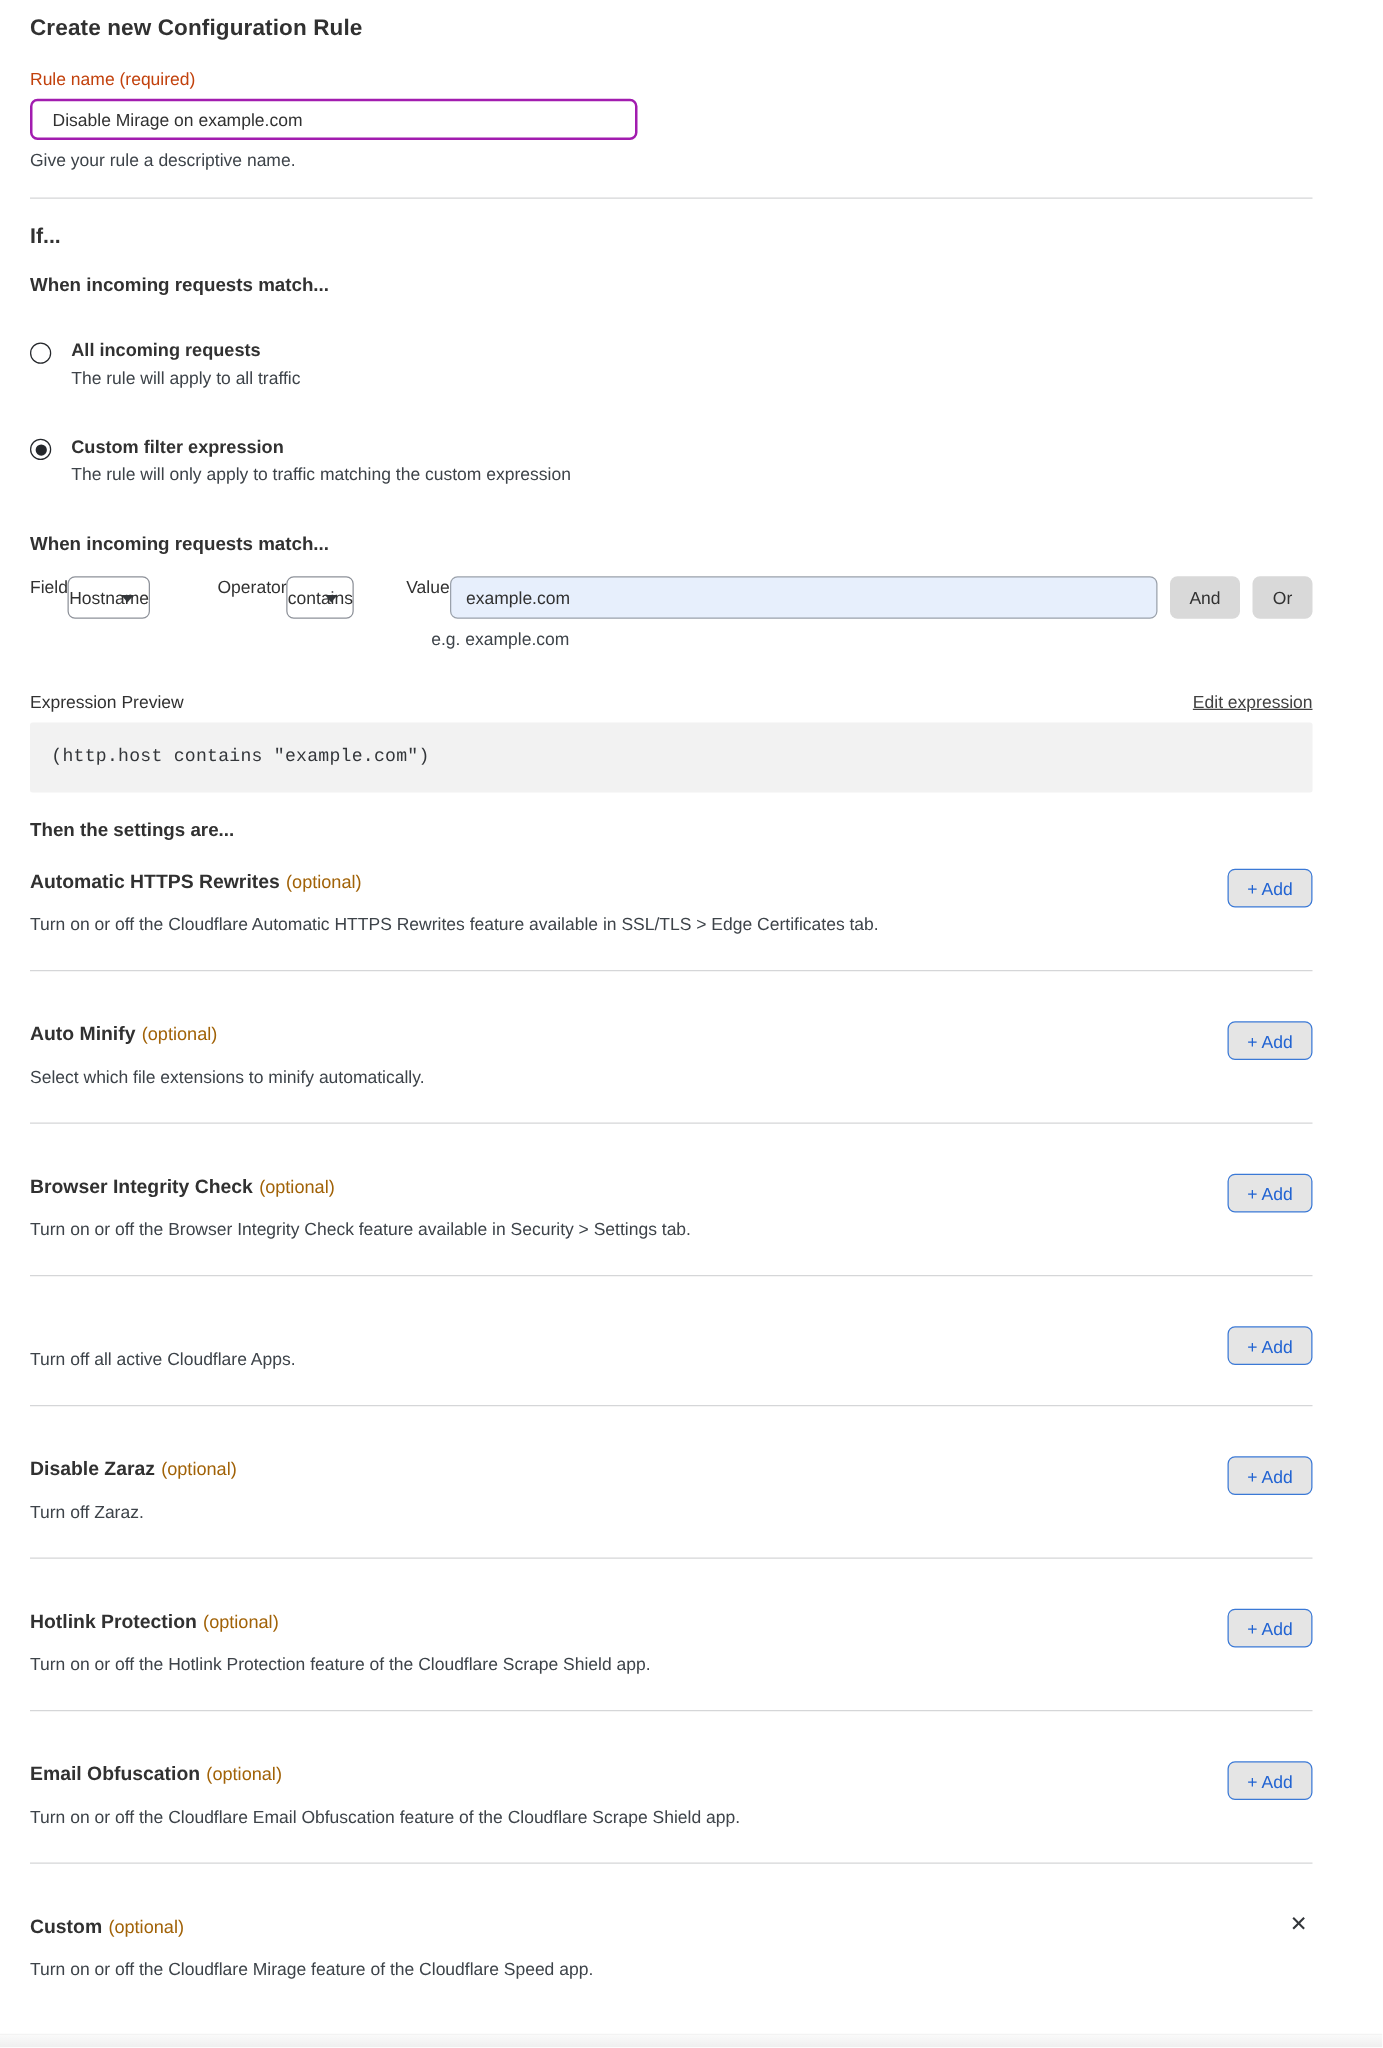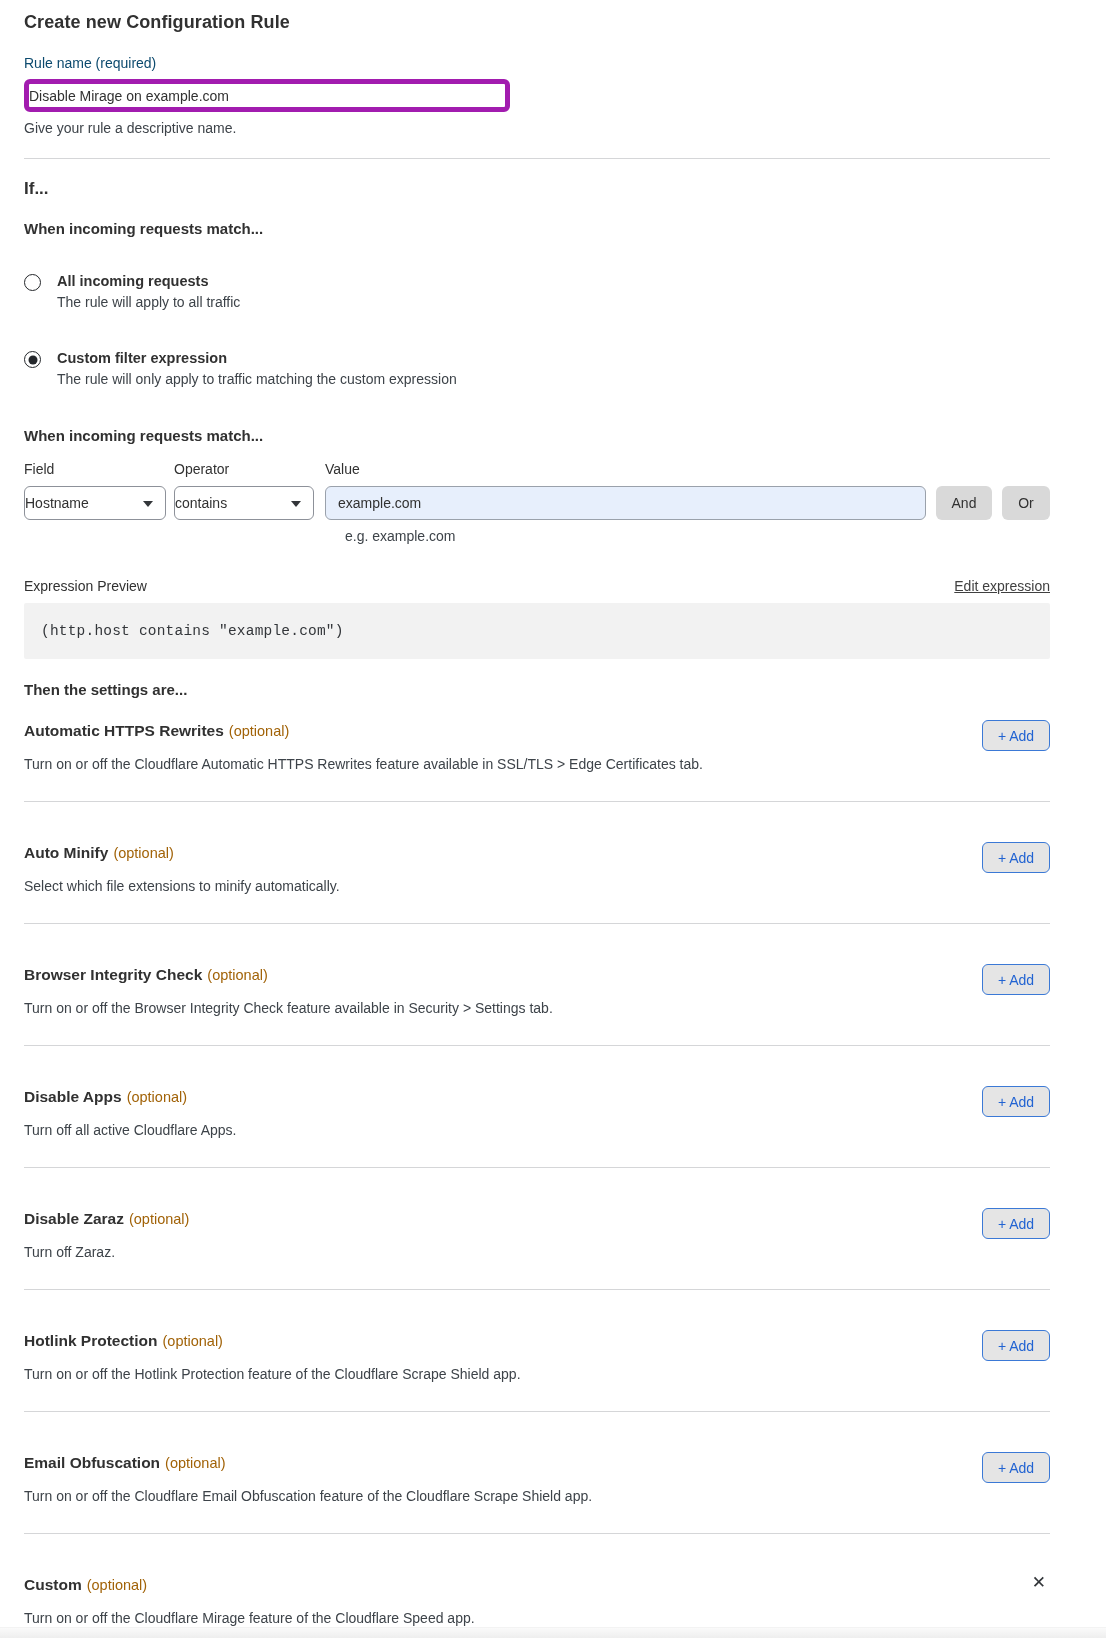--- a/index.html
+++ b/index.html
@@ -6,24 +6,24 @@
   html, body { background: #ffffff; }
   body {
     width: 1106px; height: 1638px; position: relative; overflow: hidden;
     font-family: "Liberation Sans", "DejaVu Sans", sans-serif;
     color: #313131;
   }
   .content { padding: 12px 56px 0 24px; }
 
   h1 { font-size: 18px; font-weight: 700; color: #313131; letter-spacing: .1px; }
 
-  .field-label { font-size: 14px; color: #0c4a6e; margin-top: 22px; }
+  .field-label { font-size: 14px; color: #c2410c; margin-top: 22px; }
   .rule-name-input {
     display: block; margin-top: 8px; width: 486px; height: 33px;
-    border: 5px solid #a21caf; border-radius: 6px; padding: 0 0;
+    border: 2px solid #a21caf; border-radius: 6px; padding: 0 16px;
     font-size: 14px; color: #313131; background: #fff;
     font-family: "Liberation Sans", sans-serif; outline: none;
   }
   .helper { font-size: 14px; color: #3d4349; margin-top: 8px; }
 
   .divider { border: none; border-top: 1px solid #d5d6d8; margin-top: 22px; }
 
   .if-heading { font-size: 17px; font-weight: 700; margin-top: 20px; }
   .match-heading { font-size: 15px; font-weight: 700; margin-top: 21px; color: #313131; }
 
@@ -37,21 +37,21 @@
     content: ""; position: absolute; left: 50%; top: 50%;
     width: 9px; height: 9px; border-radius: 50%; background: #24272b;
     transform: translate(-50%, -50%);
   }
   .radio-text { margin-left: 16px; }
   .radio-label { font-size: 14.5px; font-weight: 700; color: #313131; }
   .radio-desc { font-size: 14px; color: #3d4349; margin-top: 5px; }
 
   .builder-heading { margin-top: 40px; }
   .builder { display: flex; align-items: flex-end; margin-top: 17px; }
-  .col { display: flex; flex-direction: column; }
+  .col { display: flex; flex-direction: row; }
   .col-field  { width: 142px; margin-right: 8px; }
   .col-op     { width: 140px; margin-right: 11px; }
   .col-value  { flex: 1; margin-right: 10px; }
   .col-label { font-size: 14px; color: #313131; margin-bottom: 9px; }
 
   .select-box {
     height: 34px; border: 1px solid #8d9199; border-radius: 6px; background: #fff;
     display: flex; align-items: center; padding: 0 0; cursor: pointer;
     font-size: 14px; color: #313131; position: relative;
   }
@@ -194,23 +194,20 @@
 
   <div class="setting">
     <div class="setting-title">
       <span>Browser Integrity Check</span><span class="optional">(optional)</span>
     </div>
     <div class="setting-desc">Turn on or off the Browser Integrity Check feature available in Security &gt; Settings tab.</div>
     <button class="add-btn">+ Add</button>
   </div>
 
   <div class="setting">
-    <div class="setting-title">
-      <span>Disable Apps</span><span class="optional">(optional)</span>
-    </div>
     <div class="setting-desc">Turn off all active Cloudflare Apps.</div>
     <button class="add-btn">+ Add</button>
   </div>
 
   <div class="setting">
     <div class="setting-title">
       <span>Disable Zaraz</span><span class="optional">(optional)</span>
     </div>
     <div class="setting-desc">Turn off Zaraz.</div>
     <button class="add-btn">+ Add</button>

